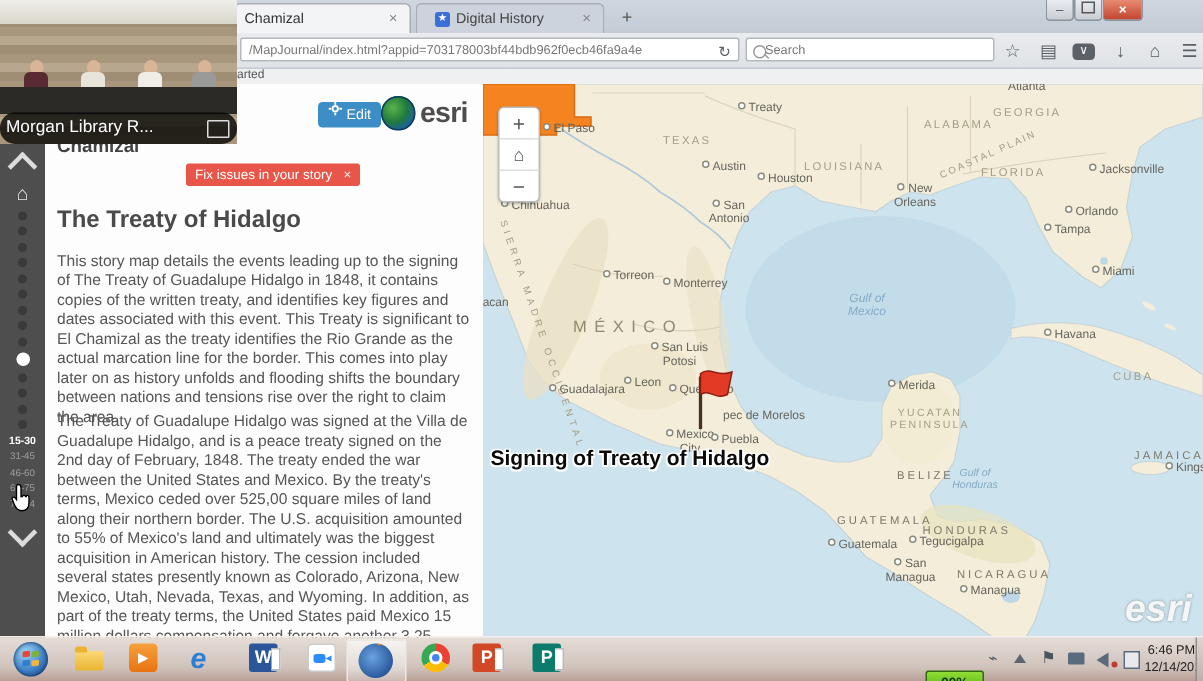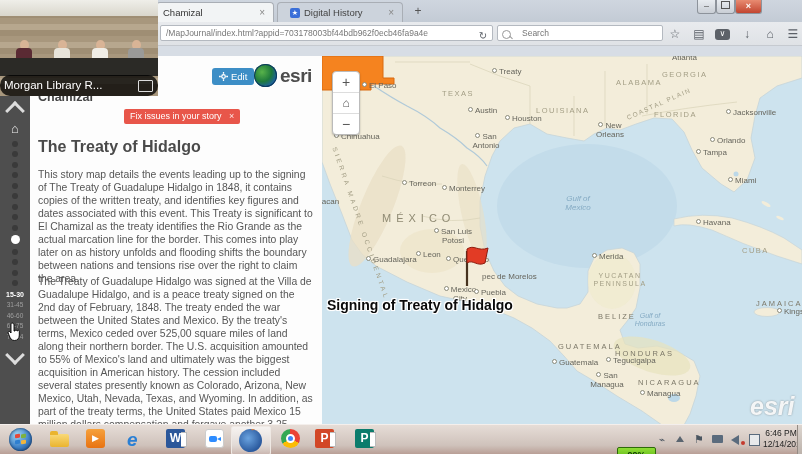--- a/index.html
+++ b/index.html
@@ -47,21 +47,21 @@
   .head{position:absolute;width:9px;height:10px;border-radius:50%;background:#d9b496;top:40px;}
   .torso{position:absolute;width:16px;height:14px;border-radius:4px 4px 0 0;top:48px;}
   #vcap{position:absolute;left:0;bottom:0;width:158px;height:21px;background:rgba(0,0,0,.78);
     color:#fff;font-size:11.5px;line-height:21px;padding-left:4px;box-sizing:border-box;border-radius:10px;}
   #casticon{position:absolute;right:5px;top:5px;width:13px;height:10px;border:1.5px solid #ddd;
     border-radius:1px;}
   
   #panel{position:absolute;left:30px;top:56px;width:292px;height:369px;background:#fdfdfd;}
   #apptitle{position:absolute;left:8px;top:34px;font-size:12.5px;font-weight:bold;color:#444;}
   #editbtn{position:absolute;left:182px;top:12px;height:17px;background:#3d8ec6;border-radius:3px;
-    color:#fff;font-size:9.5px;line-height:17px;padding:0 7px;display:flex;align-items:center;gap:3px;}
+    color:#fff;font-size:9.5px;line-height:17px;padding:0 7px;display:flex;align-items:flex-start;gap:3px;}
   #esrilogo{position:absolute;left:224px;top:8px;display:flex;align-items:center;gap:3px;}
   #globe{width:23px;height:23px;border-radius:50%;
     background:radial-gradient(circle at 35% 35%,#58b34a,#1f7a3c 45%,#1d5fa8 75%,#123f74);
     box-shadow:inset 0 0 0 1px #0d3a5e;}
   #esritxt{font-size:19px;font-weight:bold;color:#4d4d4d;letter-spacing:-.5px;}
   #fixbtn{position:absolute;left:94px;top:53px;height:15px;background:#e8564a;border-radius:2px;
     color:#fff;font-size:9px;line-height:15px;padding:0 6px;}
   #fixbtn .x{margin-left:5px;opacity:.85;}
   #heading{position:absolute;left:8px;top:82px;font-size:16px;font-weight:bold;color:#4a4a4a;}
   .para{position:absolute;left:8px;width:276px;font-size:10.4px;line-height:13px;color:#565656;}
@@ -162,30 +162,33 @@
     </div>
     <div id="newtab">+</div>
     <div class="winbtn" style="left:697px;width:19px;">–</div>
     <div class="winbtn" style="left:716px;width:19px;"><span style="display:inline-block;width:7px;height:6px;border:1px solid #555;"></span></div>
     <div class="winbtn" id="win-close" style="left:735px;width:27px;">×</div>
   </div>
 
   <div id="navbar">
     <input class="field" style="left: 160px; width: 333px;" value="/MapJournal/index.html?appid=703178003bf44bdb962f0ecb46fa9a4e">
     <span class="tbi" style="left:474px;top:6px;font-size:10px;">↻</span>
-    <input class="field" style="left: 497px; width: 166px; padding-left: 24px;" placeholder="Search">
+    <input class="field" style="left: 497px; width: 166px; padding-left: 12px;" placeholder="Search">
     <span id="mag"></span>
     <span class="tbi" style="left:666px;">☆</span>
     <span class="tbi" style="left:690px;">▤</span>
     <span class="tbi" id="pocket-i" style="left:715px;">∨</span>
     <span class="tbi" style="left:738px;">↓</span>
     <span class="tbi" style="left:761px;">⌂</span>
     <span class="tbi" style="left:784px;">☰</span>
   </div>
 
+  <div id="bookmarksbar">
+    <span id="bm1">arted</span>
+  </div>
 
   <div id="panel">
     <div id="apptitle">Chamizal</div>
     <div id="editbtn">
       <svg width="9" height="9" viewBox="0 0 10 10">
           <circle cx="5" cy="5" r="2" fill="none" stroke="#fff" stroke-width="1.4"></circle>
           <g stroke="#fff" stroke-width="1.4">
             <line x1="5" y1="0" x2="5" y2="2"></line>
             <line x1="5" y1="8" x2="5" y2="10"></line>
             <line x1="0" y1="5" x2="2" y2="5"></line>

